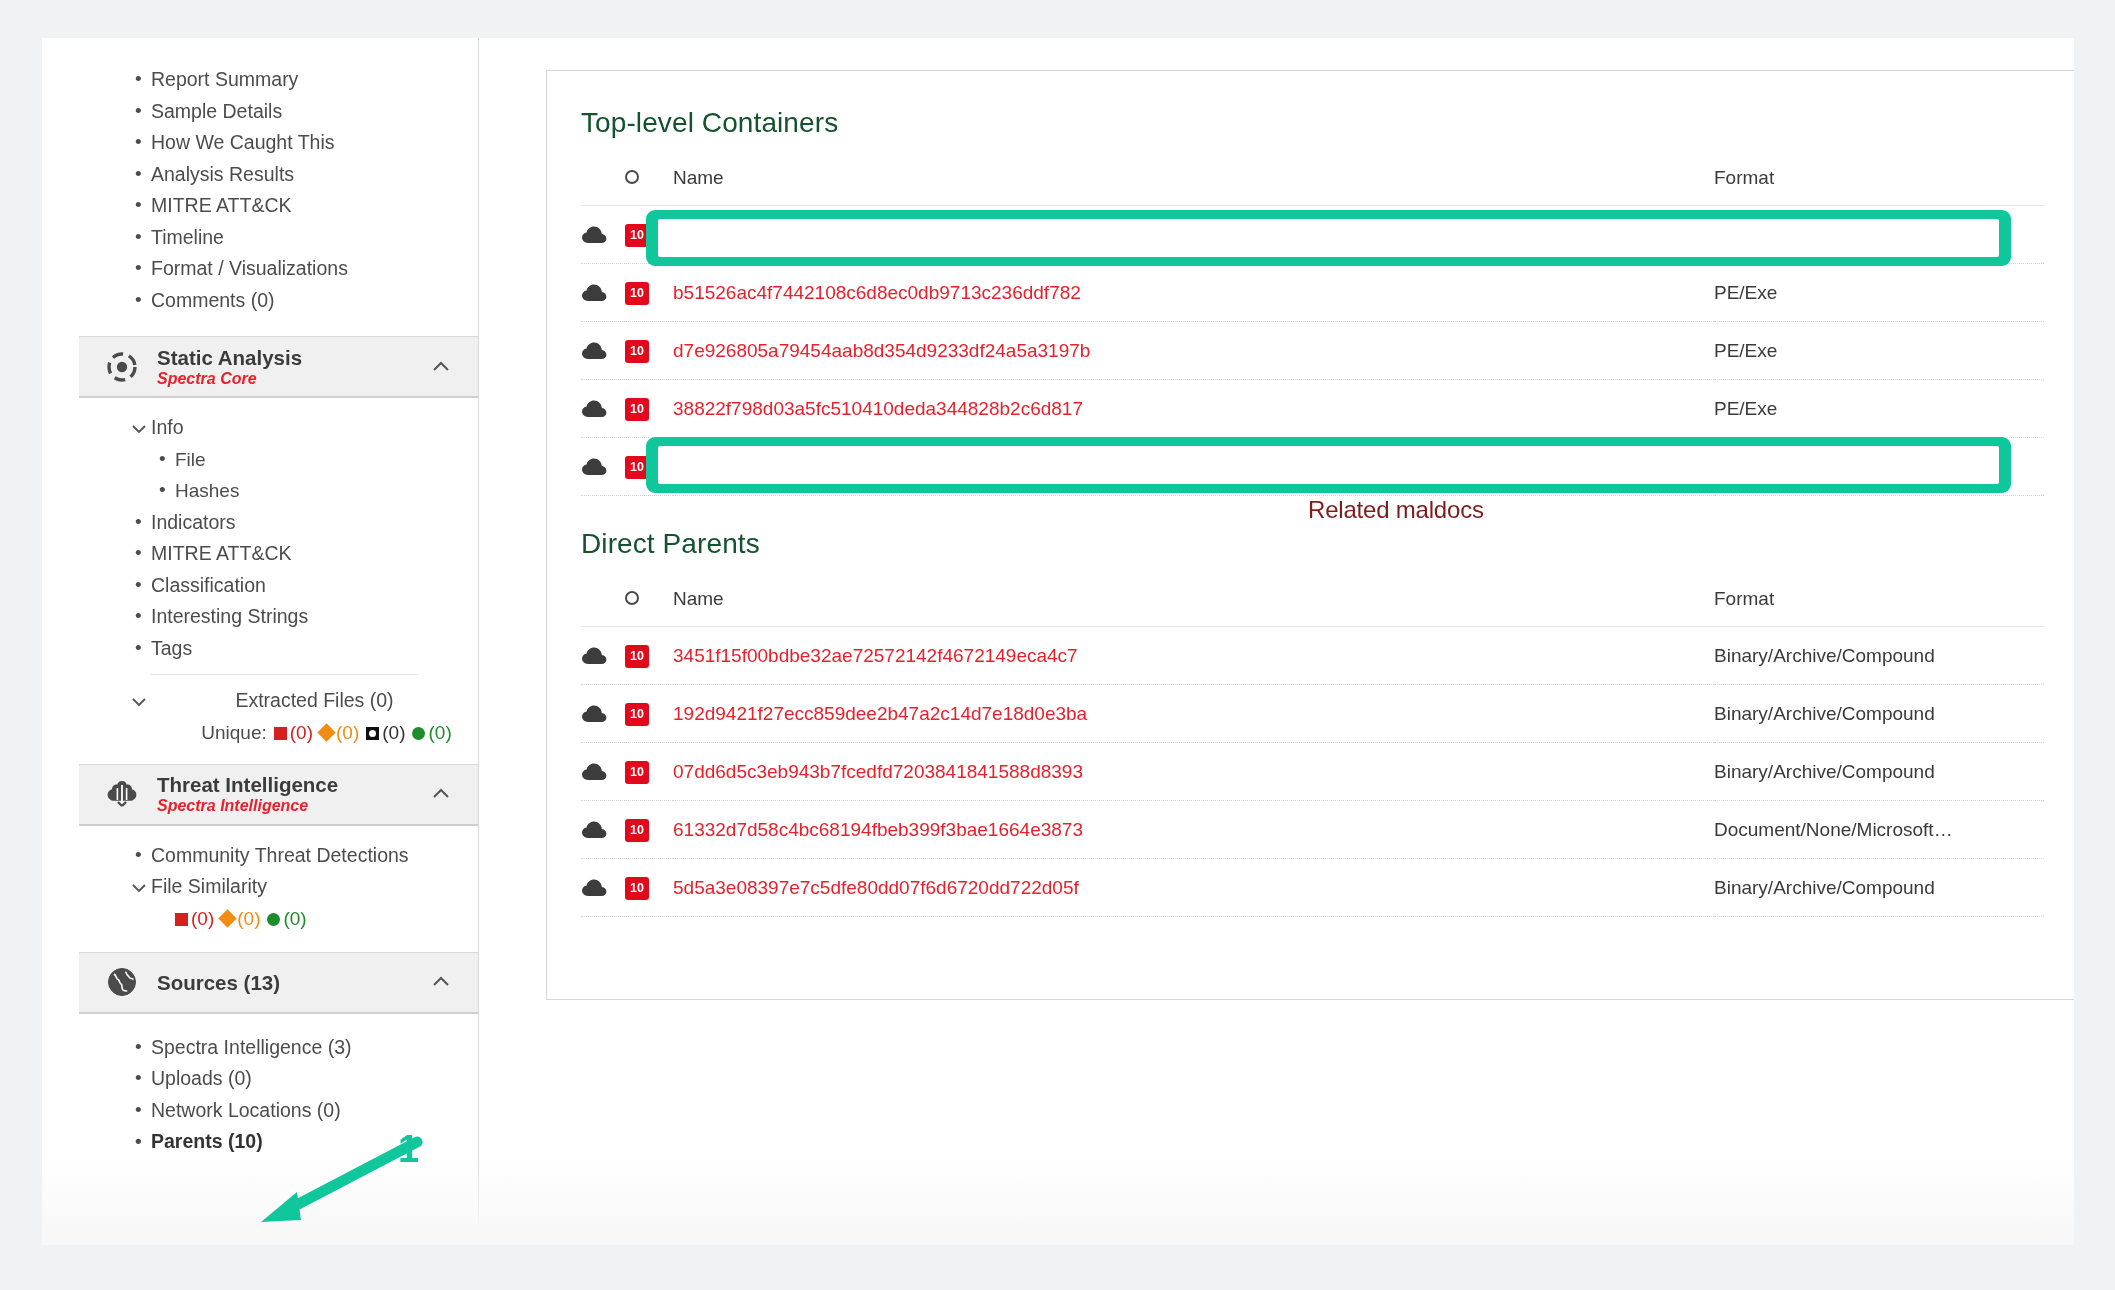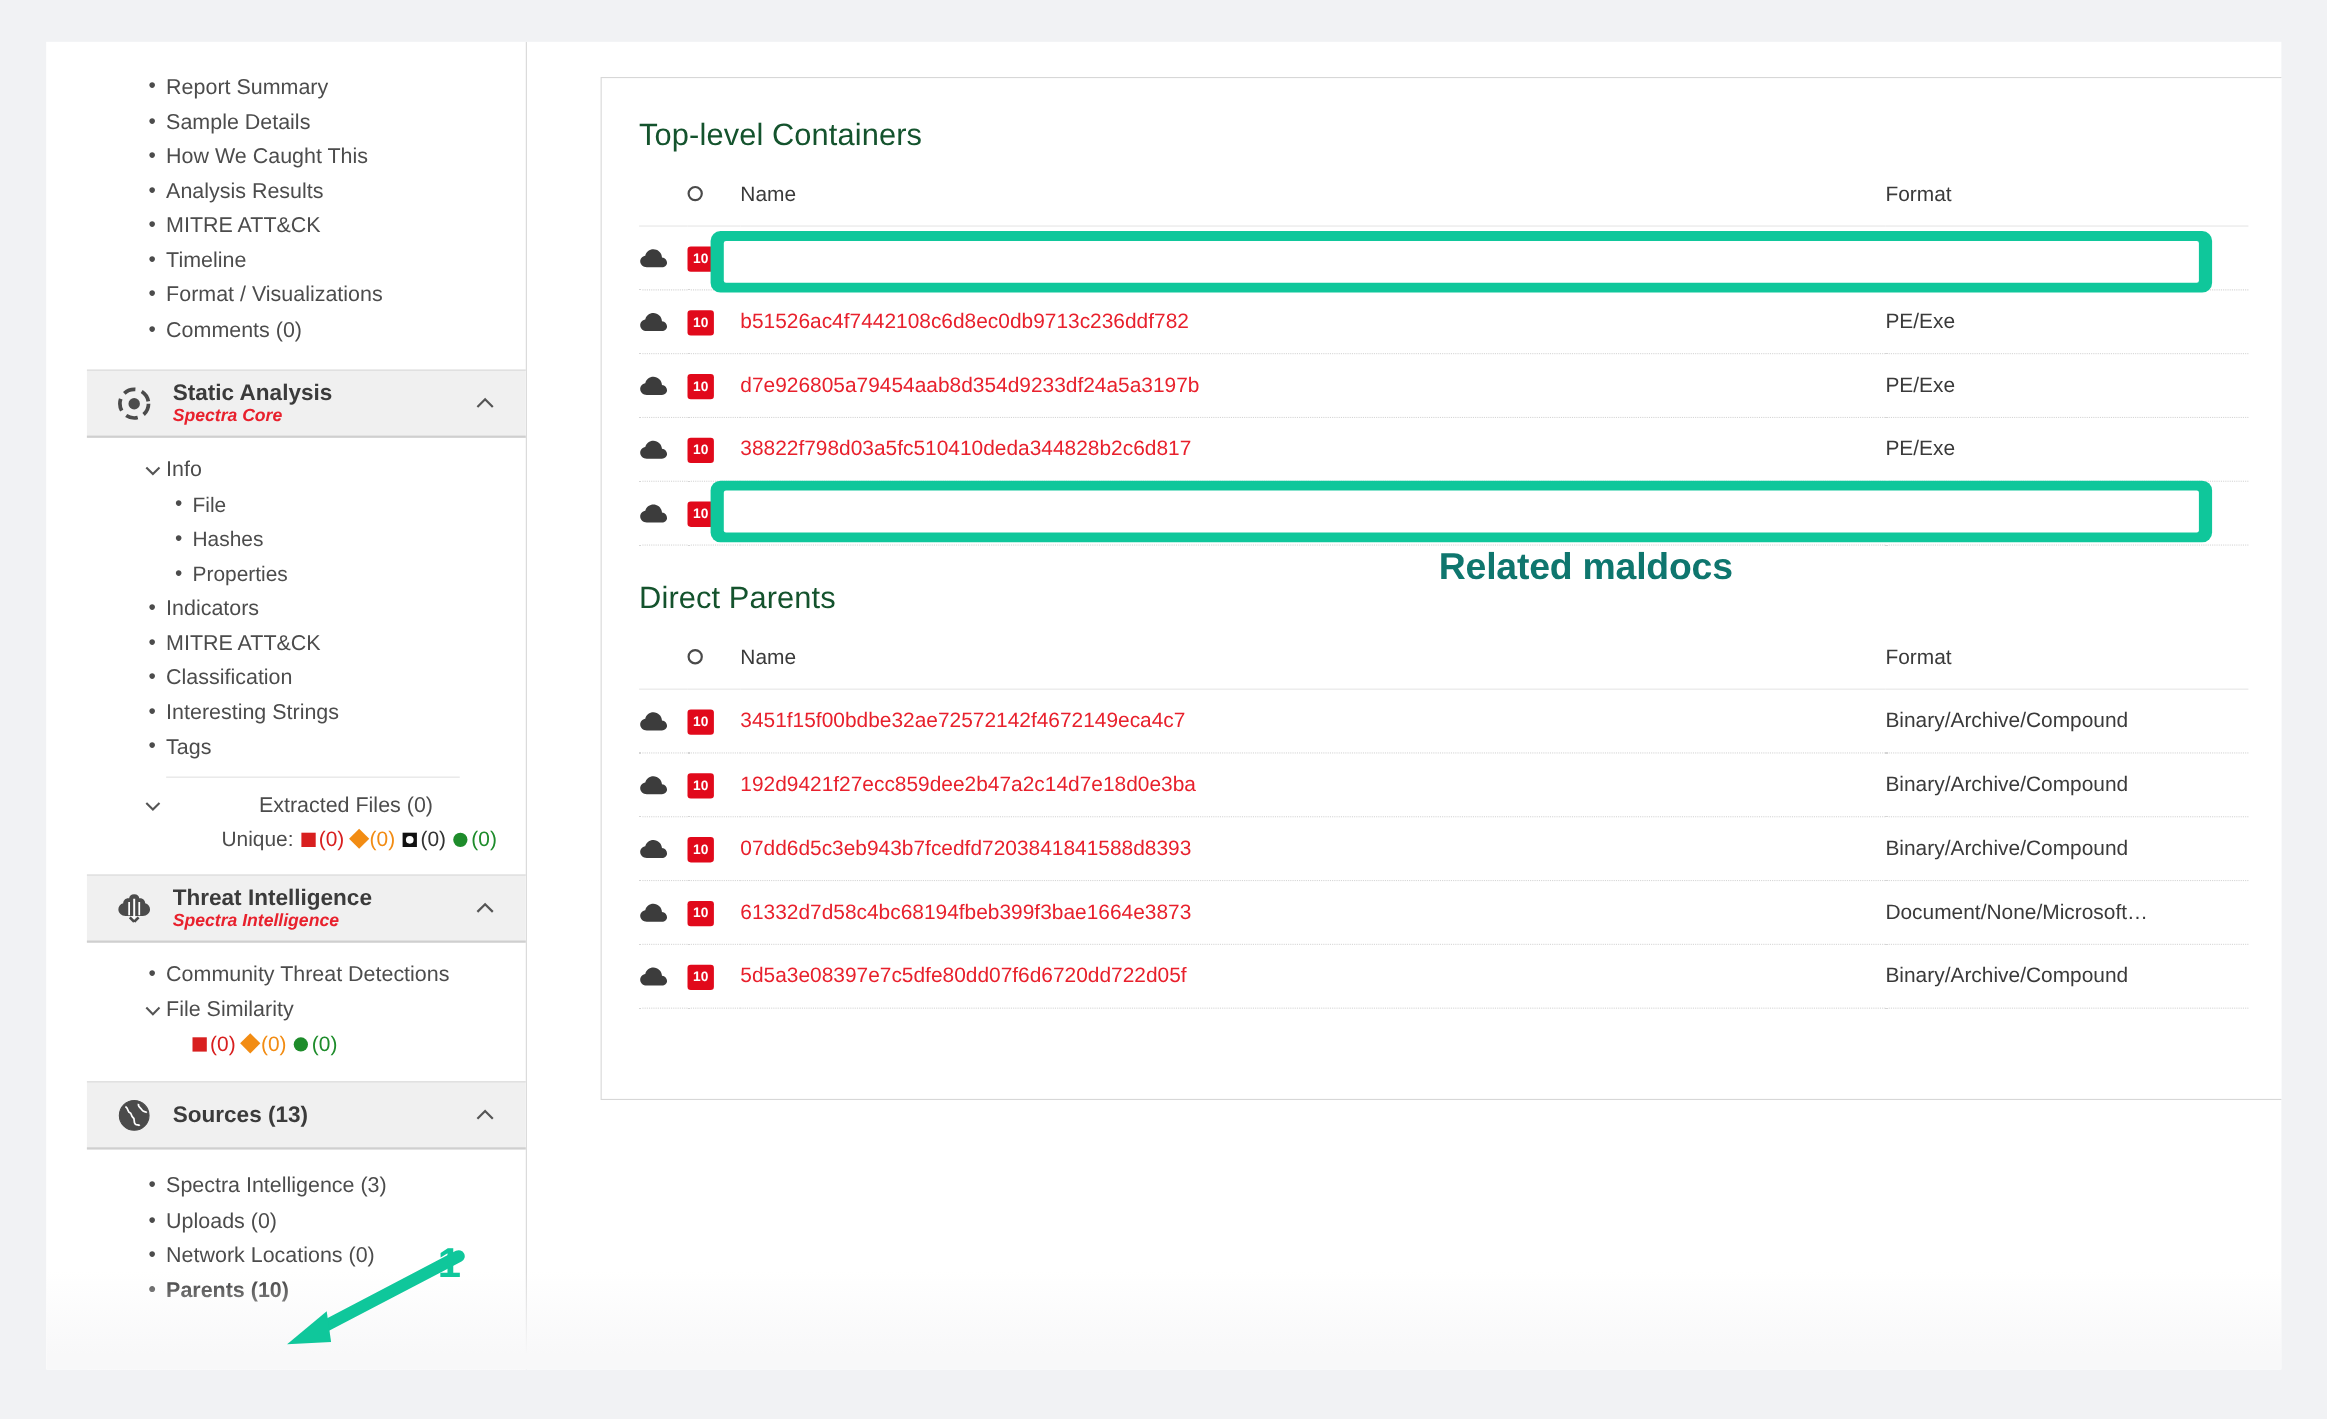--- a/index.html
+++ b/index.html
@@ -255,23 +255,23 @@
     pointer-events: none;
   }
   .hl-box .inner {
     position: absolute;
     left: 12px; right: 12px; top: 9px; bottom: 9px;
     background: #fff;
     border-radius: 2px;
   }
   .anno-label {
     position: absolute;
-    color: #0f766e;
-    font-weight: bold;
-    font-size: 34px;
+    color: #7f1d1d;
+    font-weight: normal;
+    font-size: 24px;
     letter-spacing: -0.2px;
     pointer-events: none;
   }
   .anno-num {
     position: absolute;
     color: #0fc79b;
     font-weight: bold;
     font-size: 38px;
     pointer-events: none;
   }
@@ -318,21 +318,20 @@
       <li class="nav-chevron-item">
         <span class="chev">
           <svg width="18" height="18" viewBox="0 0 18 18">
                 <path d="M3 6 L9 12 L15 6" fill="none" stroke="#555" stroke-width="1.9"></path>
               </svg>
         </span>
         <span>Info</span>
       </li>
       <li class="nav-item sub"><span>File</span></li>
       <li class="nav-item sub"><span>Hashes</span></li>
-      <li class="nav-item sub"><span>Properties</span></li>
       <li class="nav-item"><span>Indicators</span></li>
       <li class="nav-item"><span>MITRE ATT&amp;CK</span></li>
       <li class="nav-item"><span>Classification</span></li>
       <li class="nav-item"><span>Interesting Strings</span></li>
       <li class="nav-item"><span>Tags</span></li>
     </ul>
 
     <div class="sep-line"></div>
 
     <ul style="list-style:none;margin:0;padding:0;text-align:center;">

